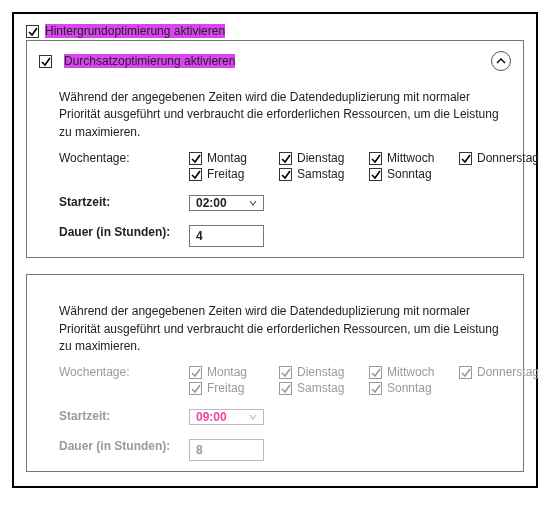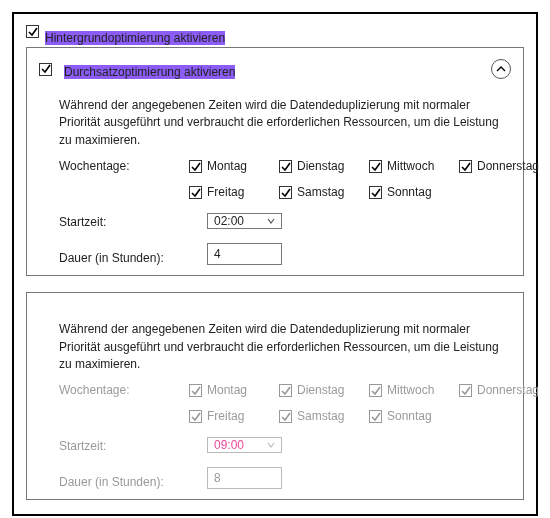--- a/index.html
+++ b/index.html
@@ -10,22 +10,21 @@
     font-size: 12px;
     color: #222;
     background: #fff;
     width: 550px;
   }
   .frame {
     border: 2px solid #000;
     padding: 10px 12px 14px 12px;
   }
   .hl {
-    background: #8b5cf6;
-    margin-top: 7px;
+    background: #d946ef;
   }
   .row {
     display: flex;
     align-items: flex-start;
     gap: 6px;
   }
   .checkbox {
     width: 13px;
     height: 13px;
     border: 1px solid #333;
@@ -67,35 +66,36 @@
   }
   .collapse-btn svg { width: 10px; height: 10px; }
   .panel-body { margin-top: 18px; }
   .panel-desc {
     margin: 4px 0 10px 20px;
     line-height: 1.45;
   }
   .grid {
     display: grid;
     grid-template-columns: 130px 90px 90px 90px 100px;
-    row-gap: 12px;
+    row-gap: 2px;
     align-items: center;
     margin-left: 20px;
   }
   .day {
     display: flex;
     align-items: flex-end;
     gap: 5px;
   }
   .disabled-text { color: #9a9a9a; }
   .field-row {
     display: flex;
-    align-items: flex-end;
-    gap: 28px;
+    align-items: flex-start;
+    gap: 10px;
     margin: 14px 0 0 20px;
+    font-weight: bold;
   }
   .field-label { width: 120px; }
   .select-like {
     width: 75px;
     height: 16px;
     border: 1px solid #777;
     display: flex;
     align-items: center;
     justify-content: space-between;
     padding: 0 6px;

